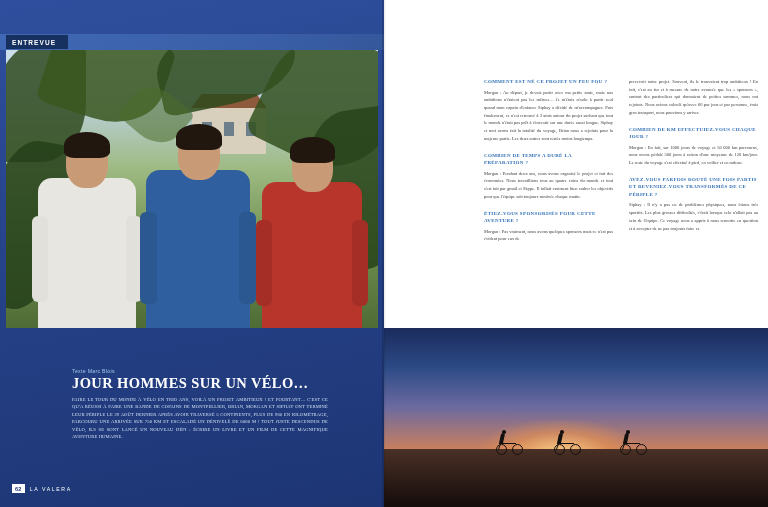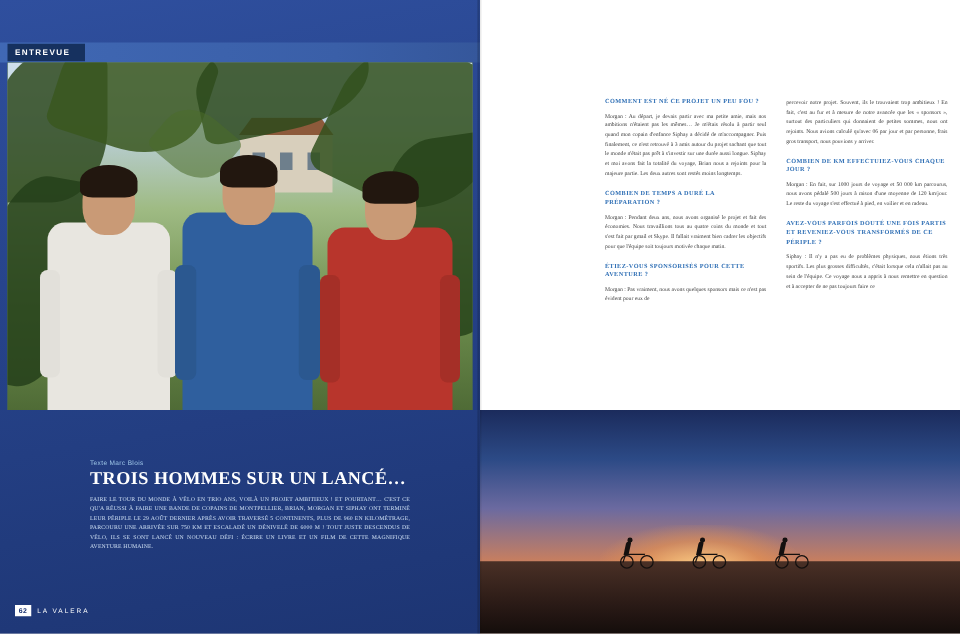--- a/index.html
+++ b/index.html
@@ -299,21 +299,21 @@
       <div class="person" style="left:250px;width:112px;height:236px;">
         <div class="body" style="left:6px;bottom:0;width:100px;height:146px;background:#b8352c;"></div>
         <div class="arm" style="left:0px;bottom:22px;width:16px;height:86px;background:#a52f27;"></div>
         <div class="arm" style="right:0px;bottom:22px;width:16px;height:86px;background:#a52f27;"></div>
         <div class="head" style="left:36px;bottom:136px;width:41px;height:51px;"></div>
         <div class="hair" style="left:34px;bottom:165px;width:45px;height:26px;"></div>
       </div>
     </div>
 
     <div class="credit">Texte Marc Blois</div>
-    <div class="headline">TROIS HOMMES SUR UN LANCÉ…</div>
+    <div class="headline">JOUR HOMMES SUR UN VÉLO…</div>
     <div class="chapo">FAIRE LE TOUR DU MONDE À VÉLO EN TRIO ANS, VOILÀ UN PROJET AMBITIEUX ! ET POURTANT… C'EST CE QU'A RÉUSSI À FAIRE UNE BANDE DE COPAINS DE MONTPELLIER, BRIAN, MORGAN ET SIPHAY ONT TERMINÉ LEUR PÉRIPLE LE 29 AOÛT DERNIER APRÈS AVOIR TRAVERSÉ 5 CONTINENTS, PLUS DE 960 EN KILOMÉTRAGE, PARCOURU UNE ARRIVÉE SUR 750 KM ET ESCALADÉ UN DÉNIVELÉ DE 6000 M ! TOUT JUSTE DESCENDUS DE VÉLO, ILS SE SONT LANCÉ UN NOUVEAU DÉFI : ÉCRIRE UN LIVRE ET UN FILM DE CETTE MAGNIFIQUE AVENTURE HUMAINE.</div>
 
     <div class="folio">
       <span class="folio-num">62</span>
       <span class="folio-name">LA VALERA</span>
     </div>
   </div>
 
   <div class="right-page">
     <div class="rp-inner"></div>

